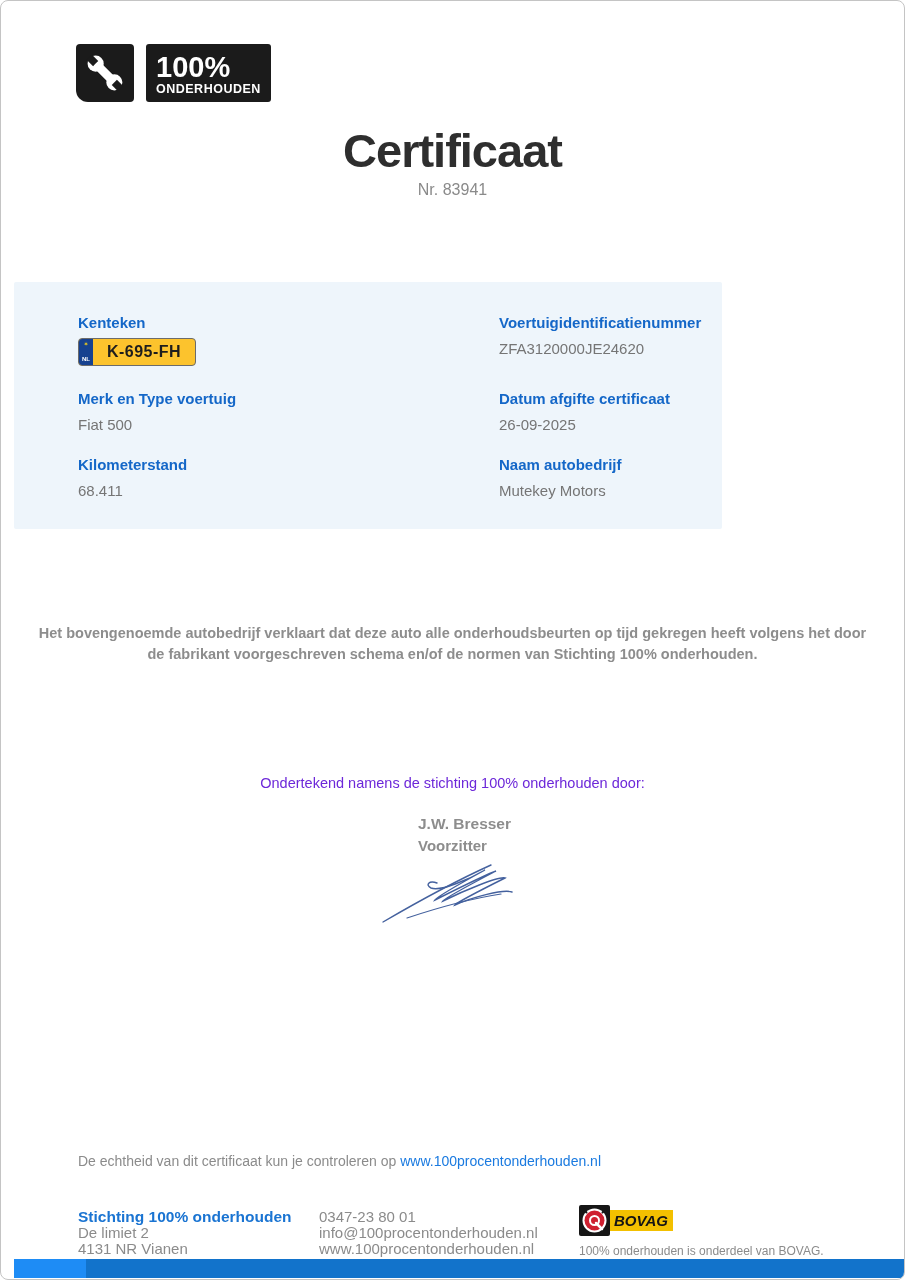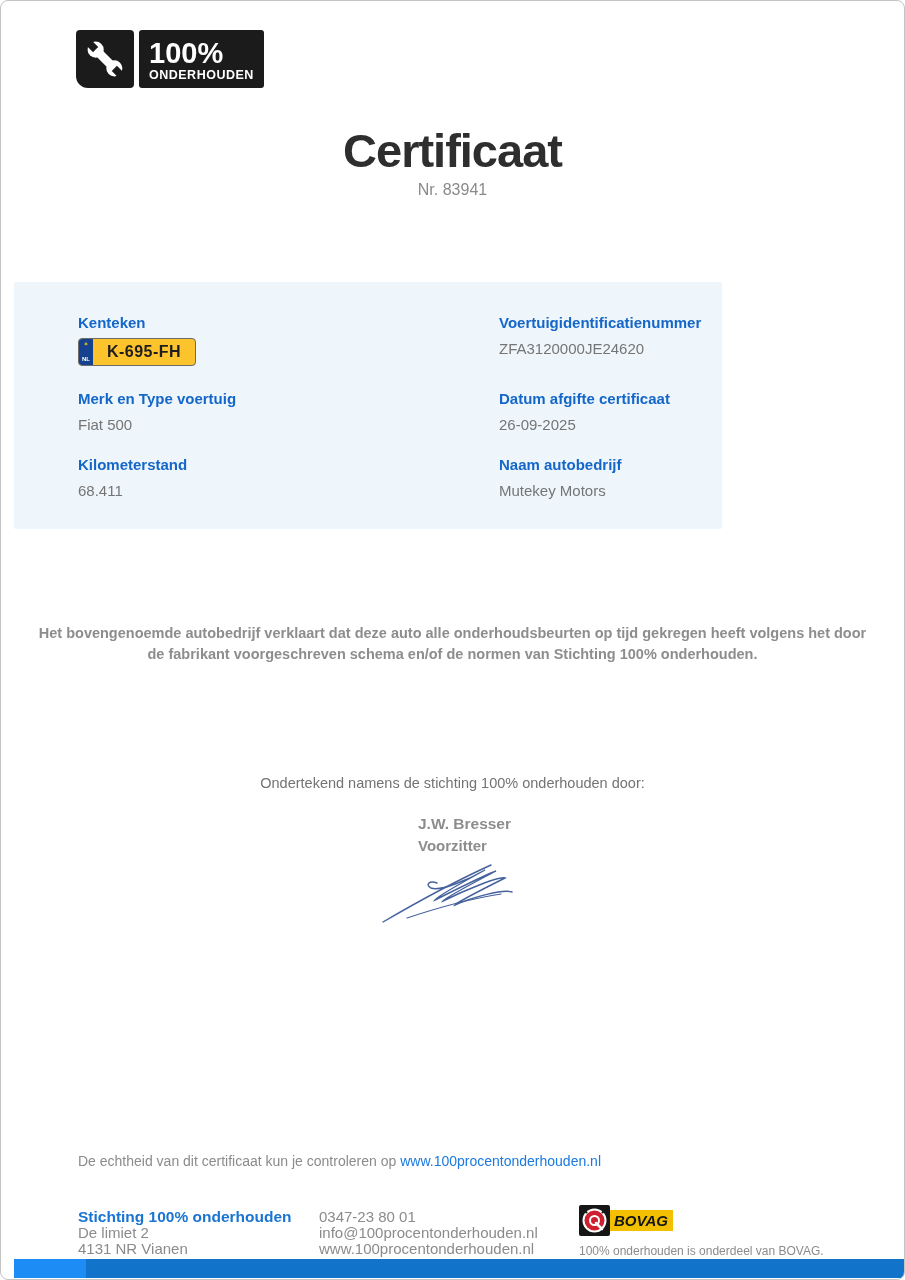--- a/index.html
+++ b/index.html
@@ -8,21 +8,21 @@
   .page {
     position:relative;
     width:905px; height:1280px;
     background:#ffffff;
     border:1px solid #c4c4c4;
     border-radius:8px;
     overflow:hidden;
   }
 
   
-  .logo { position:absolute; left:75px; top:29px; display:flex; gap:5px; height:58px; }
+  .logo { position:absolute; left:75px; top:43px; display:flex; gap:12px; height:58px; }
   .logo-wrench-box {
     width:58px; height:58px; background:#1b1b1b;
     border-radius:4px 4px 4px 12px;
     display:flex; align-items:center; justify-content:center;
   }
   .logo-text-box {
     height:58px; background:#1b1b1b; border-radius:3px;
     padding:6px 10px 4px 10px;
     display:flex; flex-direction:column; justify-content:center; align-items:flex-start;
   }
@@ -76,21 +76,21 @@
   
   .declaration {
     position:absolute; top:622px; left:50%; transform:translateX(-50%);
     width:844px; text-align:center;
     font-size:14.5px; font-weight:700; color:#8d8d8d; line-height:21px;
   }
 
   
   .sign-intro {
     position:absolute; top:774px; left:0; width:100%; text-align:center;
-    font-size:14.5px; color:#737373;
+    font-size:14.5px; color:#6d28d9;
   }
   .sign-name {
     position:absolute; top:814px; left:0; width:100%; text-align:center;
     font-size:15.5px; font-weight:700; color:#8d8d8d;padding-left:24px;
   }
   .sign-role {
     position:absolute; top:836px; left:0; width:100%; text-align:center;
     font-size:15px; font-weight:700; color:#8d8d8d;
   }
   .signature { position:absolute; top:855px; left:378px; width:145px; height:75px; }

